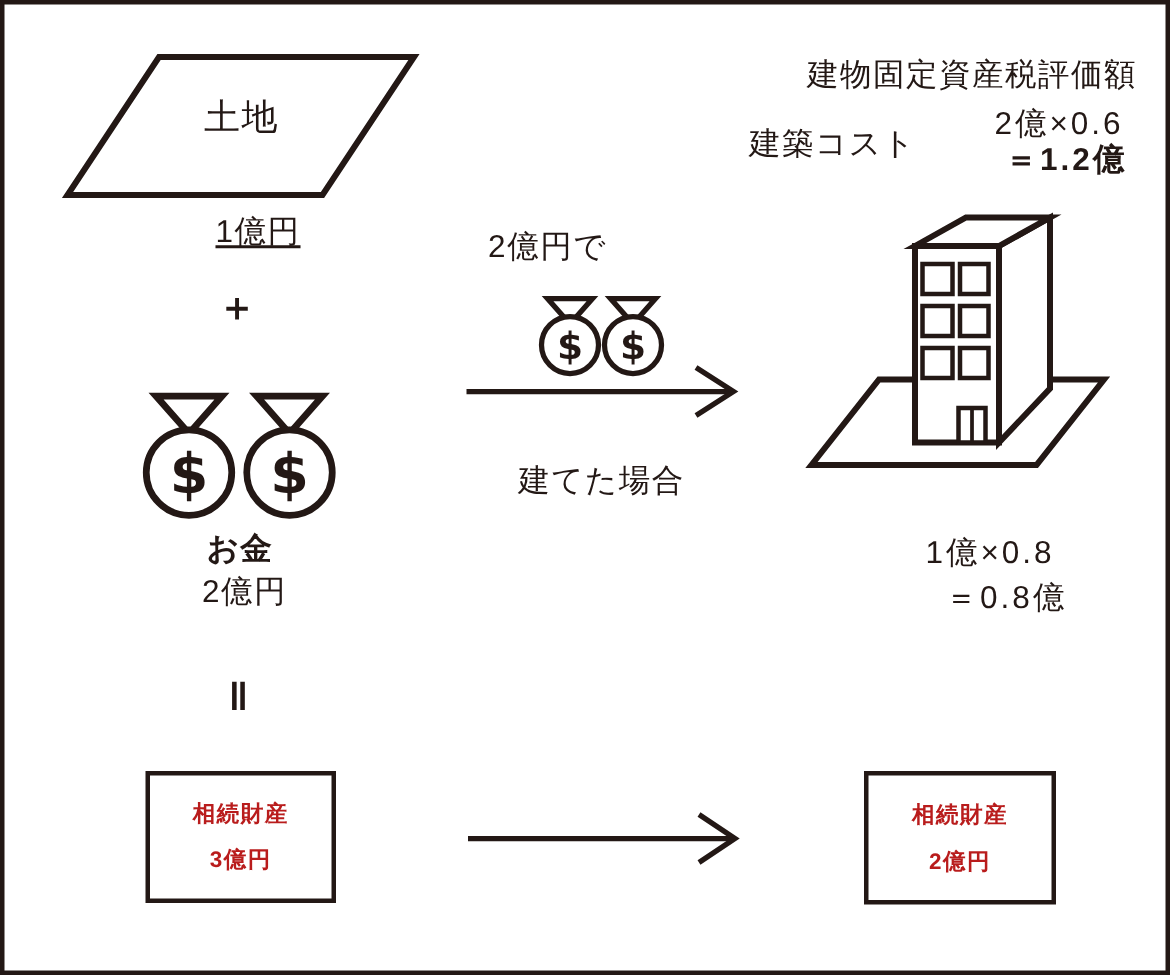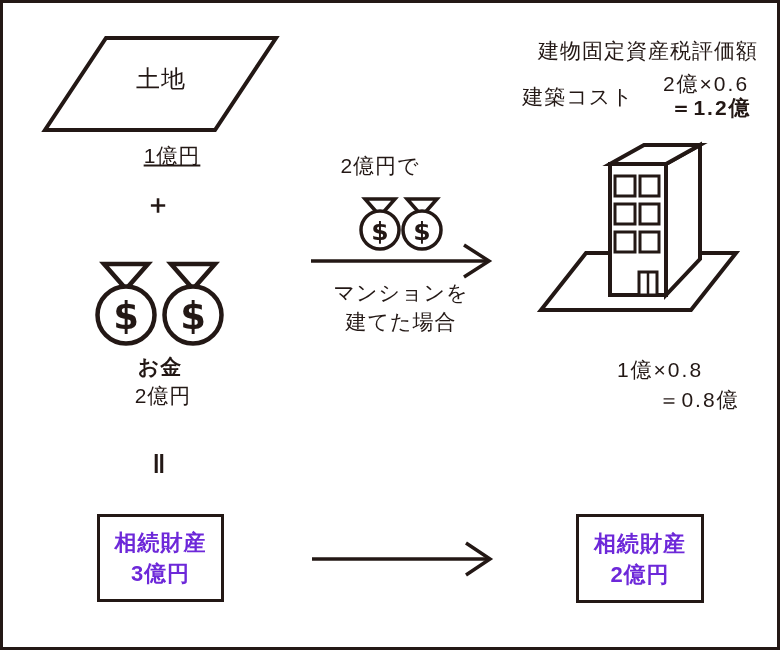--- a/index.html
+++ b/index.html
@@ -53,23 +53,23 @@
     position: absolute;
     box-sizing: border-box;
     border: 3px solid #231815;
     background: #ffffff;
     display: flex;
     flex-direction: column;
     align-items: center;
     justify-content: center;
     text-align: center;
     font-weight: bold;
-    font-size: 22px;
+    font-size: 15px;
     line-height: 31px;
-    color: #6d28d9;
+    color: #b91c1c;
     letter-spacing: 1px;
   }
   .calc { letter-spacing: 2px; }
 </style>
 </head>
 <body>
 
 <div class="canvas">
 
   <svg class="shapes" viewBox="0 0 780 650">
@@ -121,33 +121,32 @@
   <div class="txt fs21" style="left:169px; top:152px;text-decoration:underline;">1億円</div>
   <div class="txt operator" style="left:155px; top:201px;">＋</div>
 
   <div class="txt dollar-big" style="left:123px; top:313px;">$</div>
   <div class="txt dollar-big" style="left:190px; top:313px;">$</div>
   <div class="txt fs21" style="left:157px; top:363px;font-weight:bold;">お金</div>
   <div class="txt fs21" style="left:160px; top:392px;">2億円</div>
 
   <div class="txt operator" style="left:156px; top:461px;">‖</div>
 
-  <div class="txt fs21" style="left:377px; top:162px;">2億円で</div>
+  <div class="txt fs21" style="left:362px; top:162px;">2億円で</div>
   <div class="txt dollar-small" style="left:377px; top:228px;">$</div>
   <div class="txt dollar-small" style="left:419px; top:228px;">$</div>
-  <div class="txt fs21" style="left:398px; top:289px;">マンションを</div>
   <div class="txt fs21" style="left:645px; top:47px;">建物固定資産税評価額</div>
 
   <div class="txt fs21" style="left:398px; top:318px;">建てた場合</div>
-  <div class="txt fs21" style="left:575px; top:93px;">建築コスト</div>
+  <div class="txt fs21" style="left:552px; top:93px;">建築コスト</div>
   <div class="txt fs21 calc" style="left:703px; top:80px;">2億×0.6</div>
   <div class="txt fs21 calc" style="left:708px; top:104px;font-weight:bold;">＝1.2億</div>
 
   <div class="txt fs21 calc" style="left:657px; top:366px;text-align:right;">1億×0.8</div>
-  <div class="txt fs21 calc" style="left:696px; top:396px;">＝0.8億</div>
+  <div class="txt fs21 calc" style="left:668px; top:396px;">＝0.8億</div>
 
   <div class="result-box" style="left:94px; top:511px; width:127px; height:88px;">
     <div>相続財産</div>
     <div>3億円</div>
   </div>
   <div class="result-box" style="left:573px; top:511px; width:128px; height:89px;">
     <div>相続財産</div>
     <div>2億円</div>
   </div>
 

